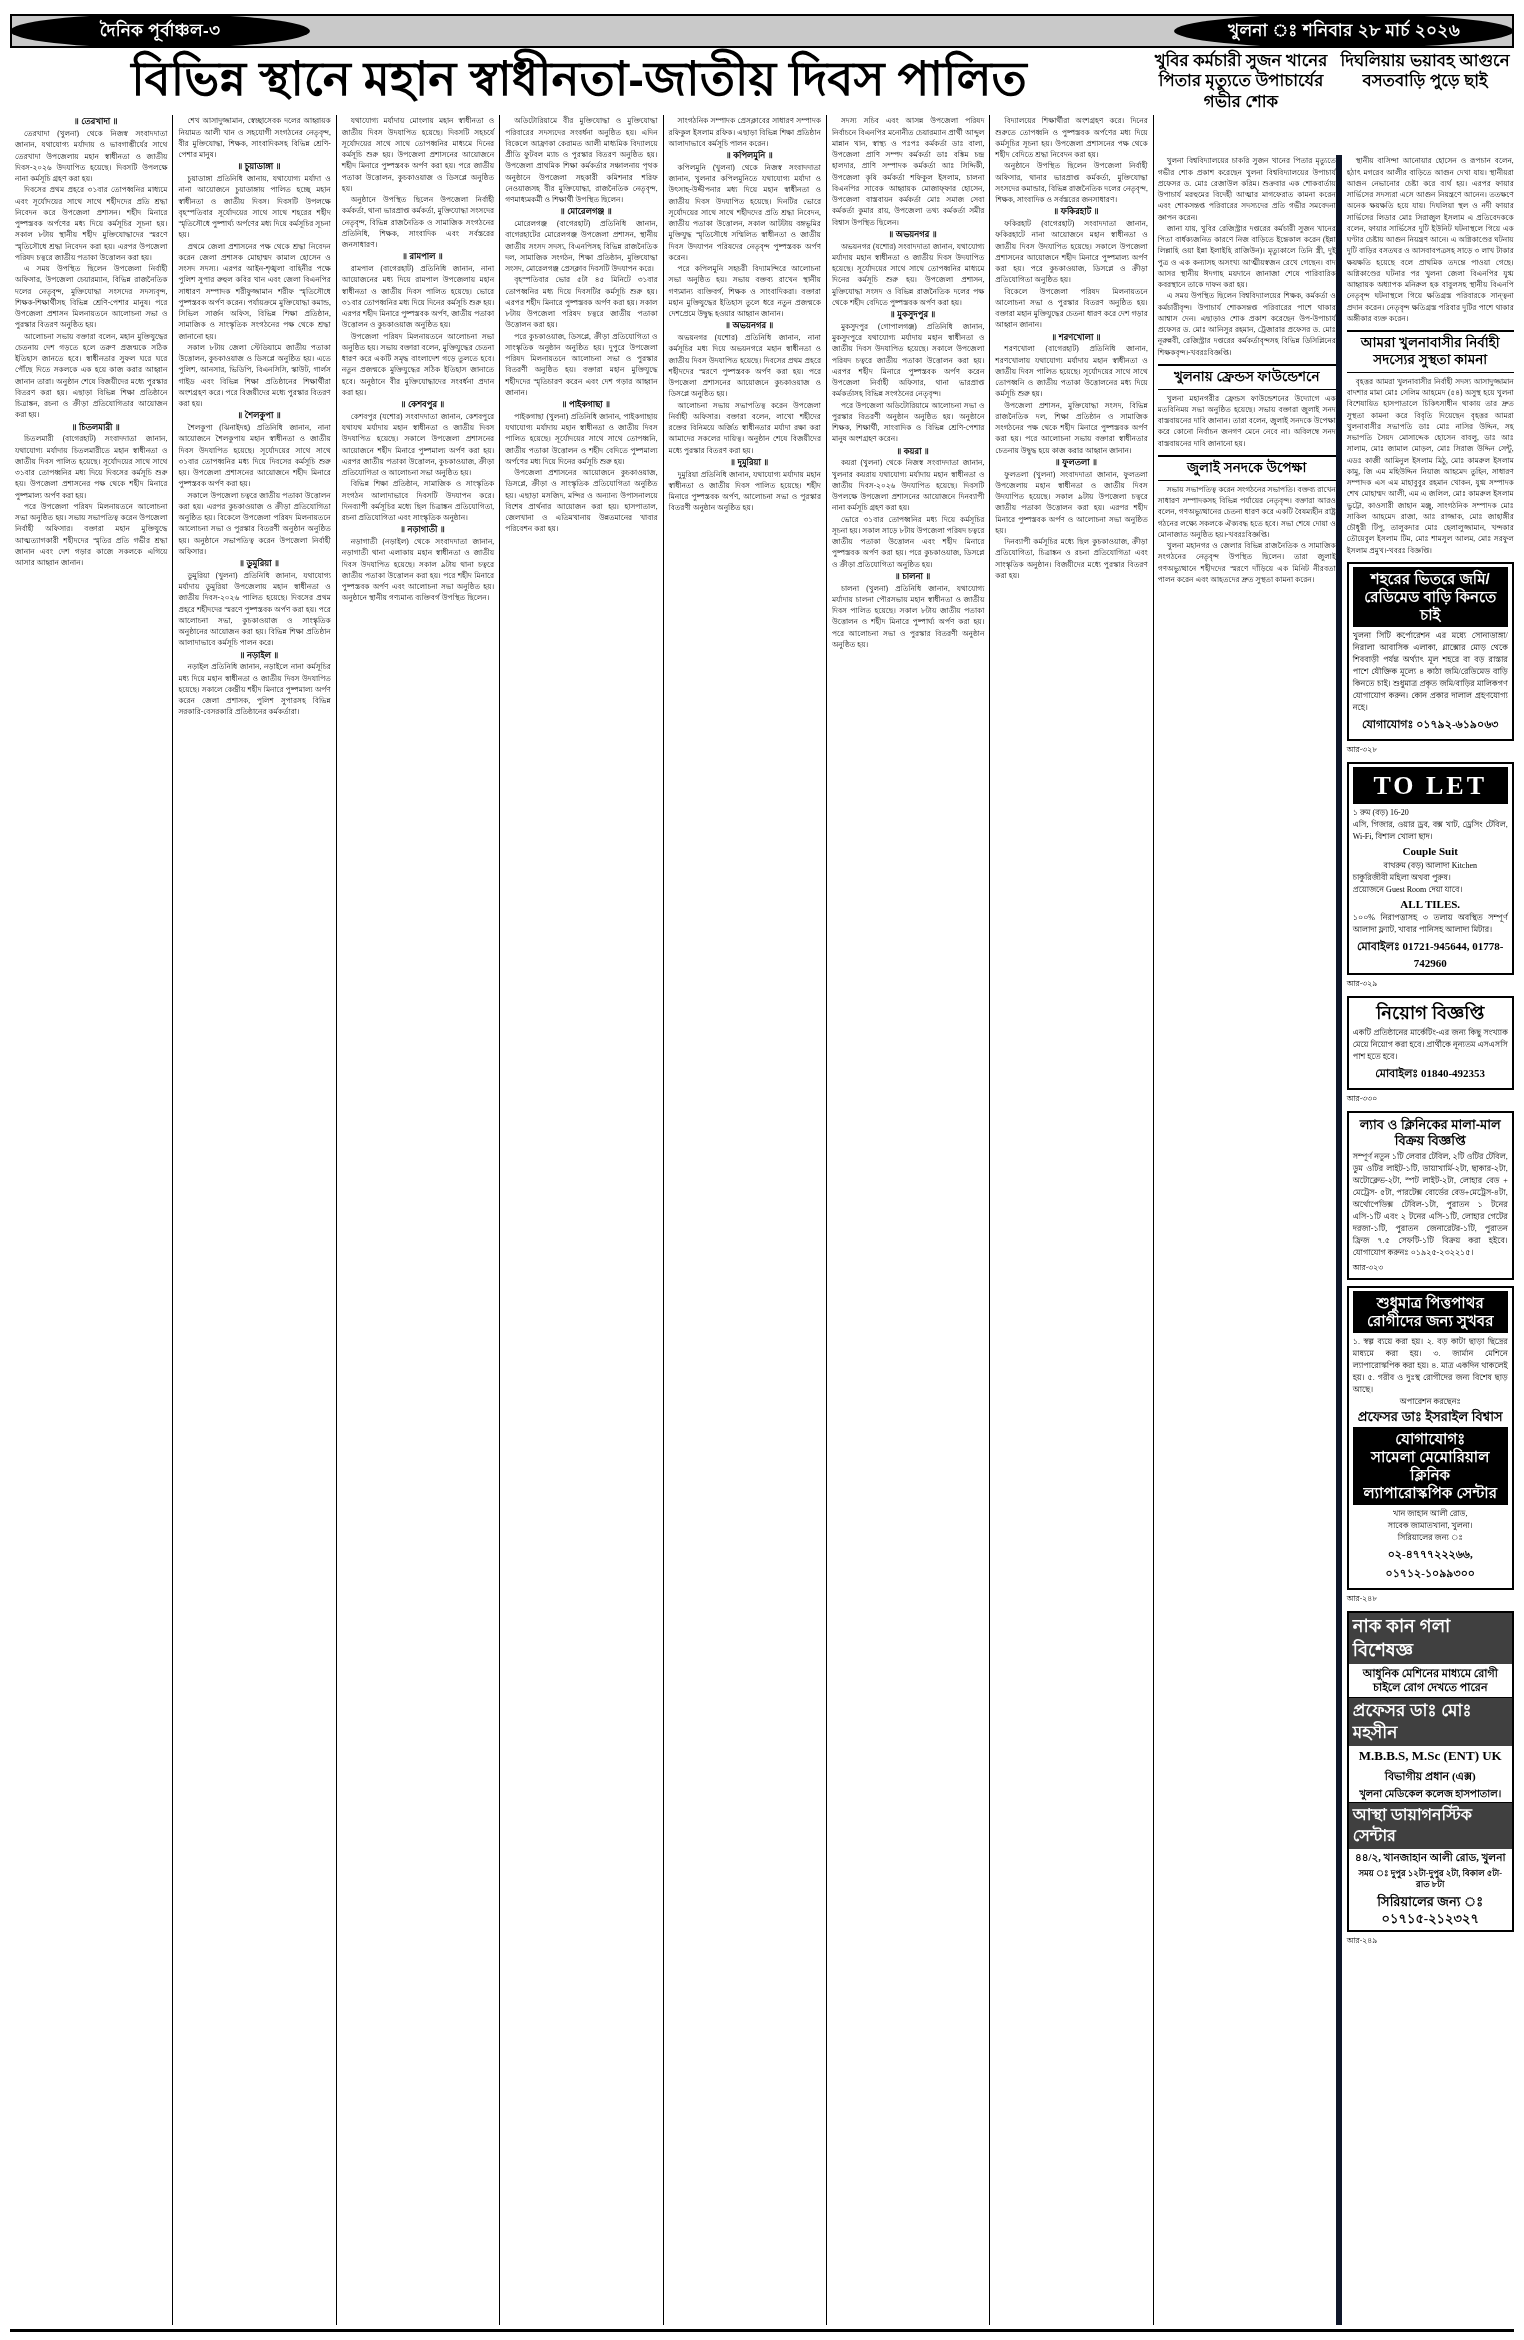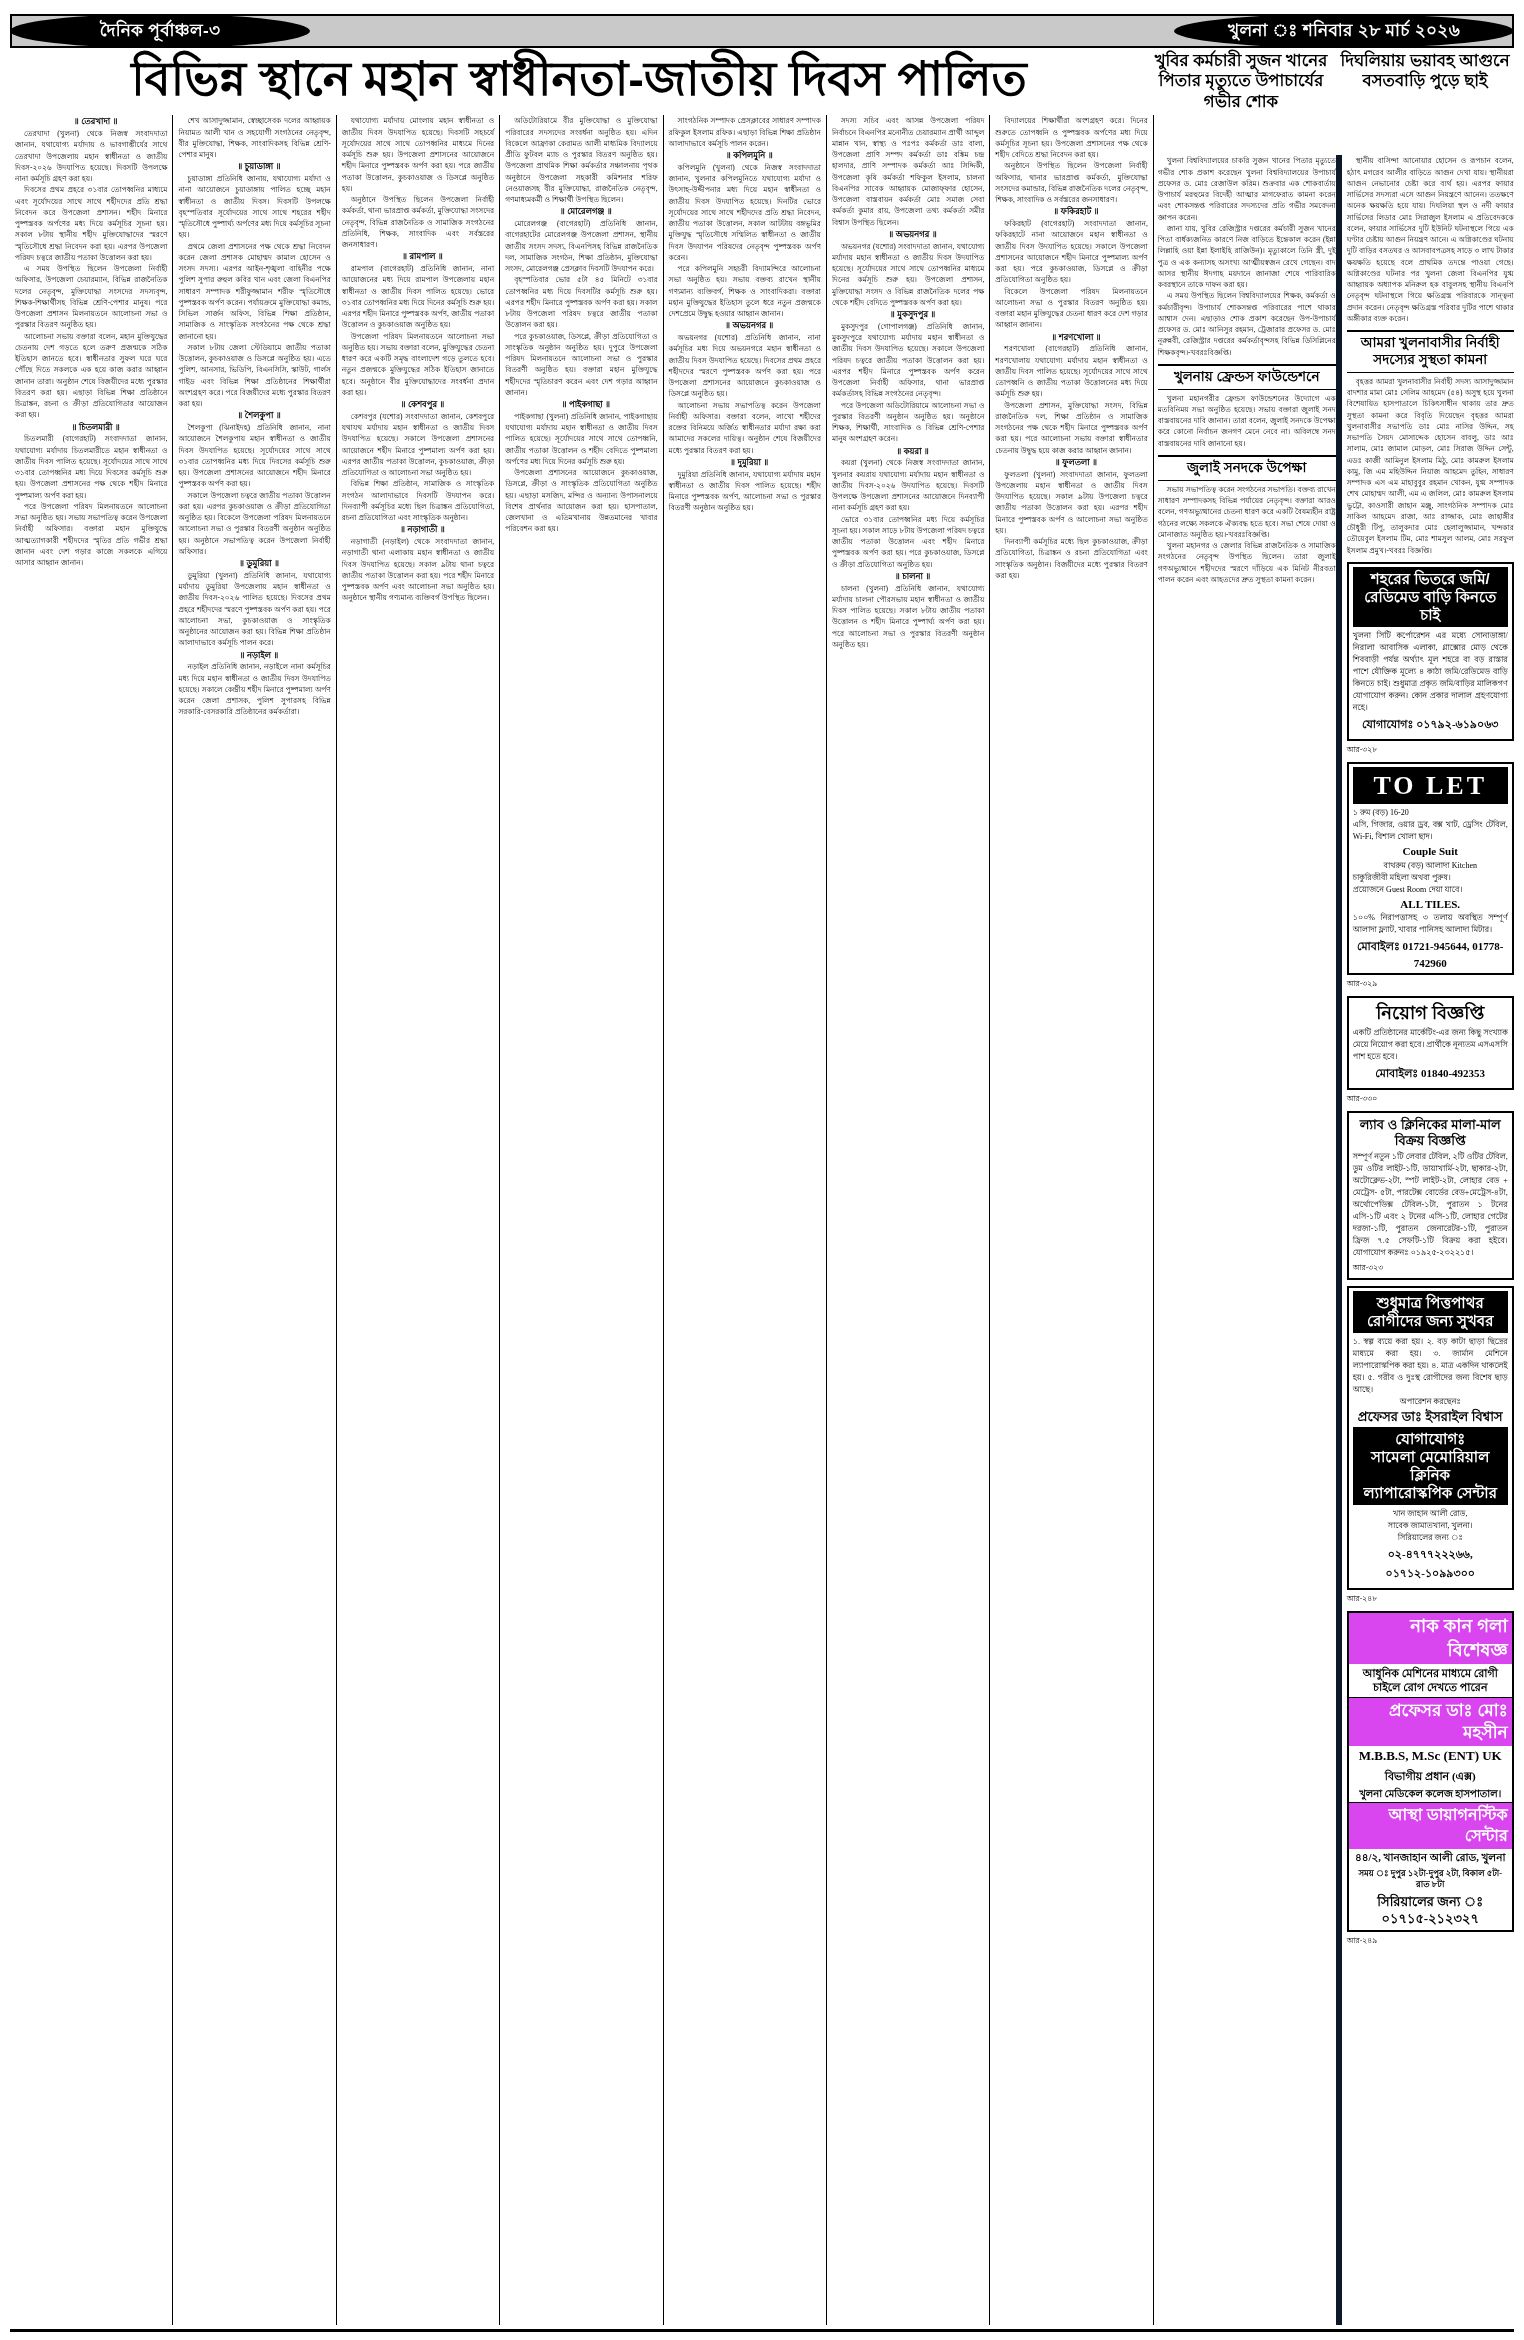--- a/index.html
+++ b/index.html
@@ -86,21 +86,21 @@
   .ad .center{text-align:center;}
   .ad .bold{font-weight:700;}
   .ad .phone{text-align:center;font-weight:700;font-size:11px;margin-top:2px;}
   .ad .hdr2{
     text-align:center;font-weight:700;font-size:13px;line-height:1.25;margin:1px 0 2px;
     font-family:"Liberation Sans","DejaVu Sans",sans-serif;
   }
   .refno{font-size:7.6px;margin-top:2px;}
   .ad.tight{padding:0;}
   .ad.tight .seg{padding:2px 4px;}
-  .ad.tight .seg.bb{background:#d946ef;color:#fff;text-align:right;font-weight:700;
+  .ad.tight .seg.bb{background:#404040;color:#fff;text-align:left;font-weight:700;
     font-family:"Liberation Sans","DejaVu Sans",sans-serif;font-size:15px;line-height:1.3;}
   .ad.tight .seg.wt{text-align:center;font-weight:700;font-size:11px;line-height:1.3;
     border-bottom:1px solid #000;}
   .latin{font-family:"Liberation Serif",serif;}
   .bottomrule{border-bottom:3px solid #000;margin-top:4px;}
 </style>
 </head>
 <body>
 
 <div class="page">

